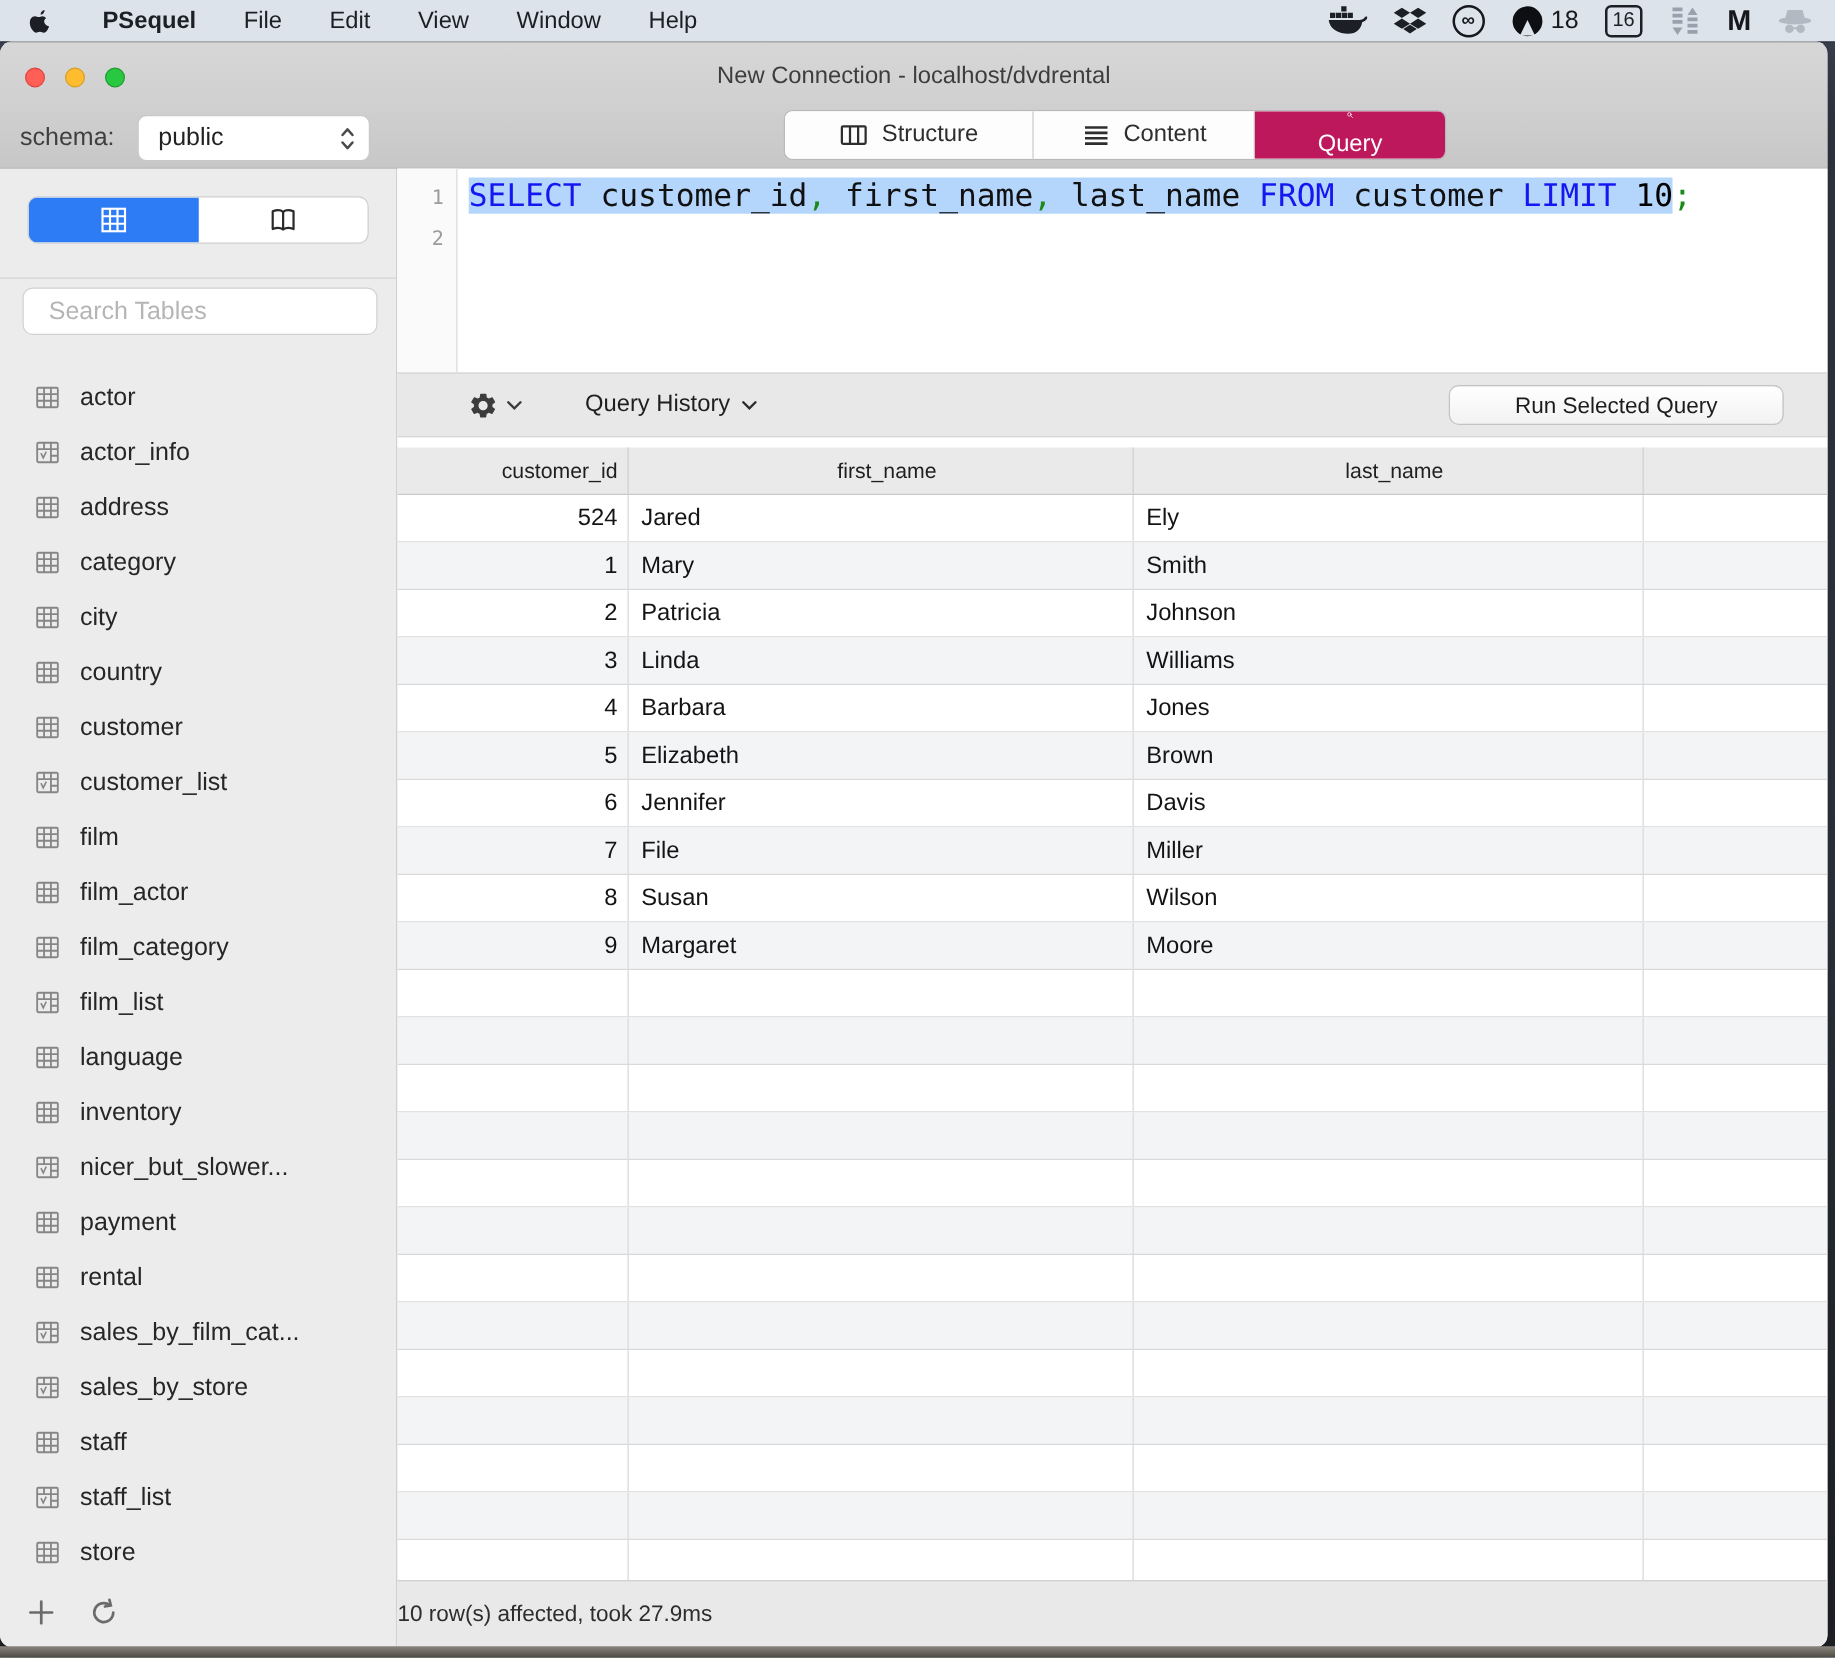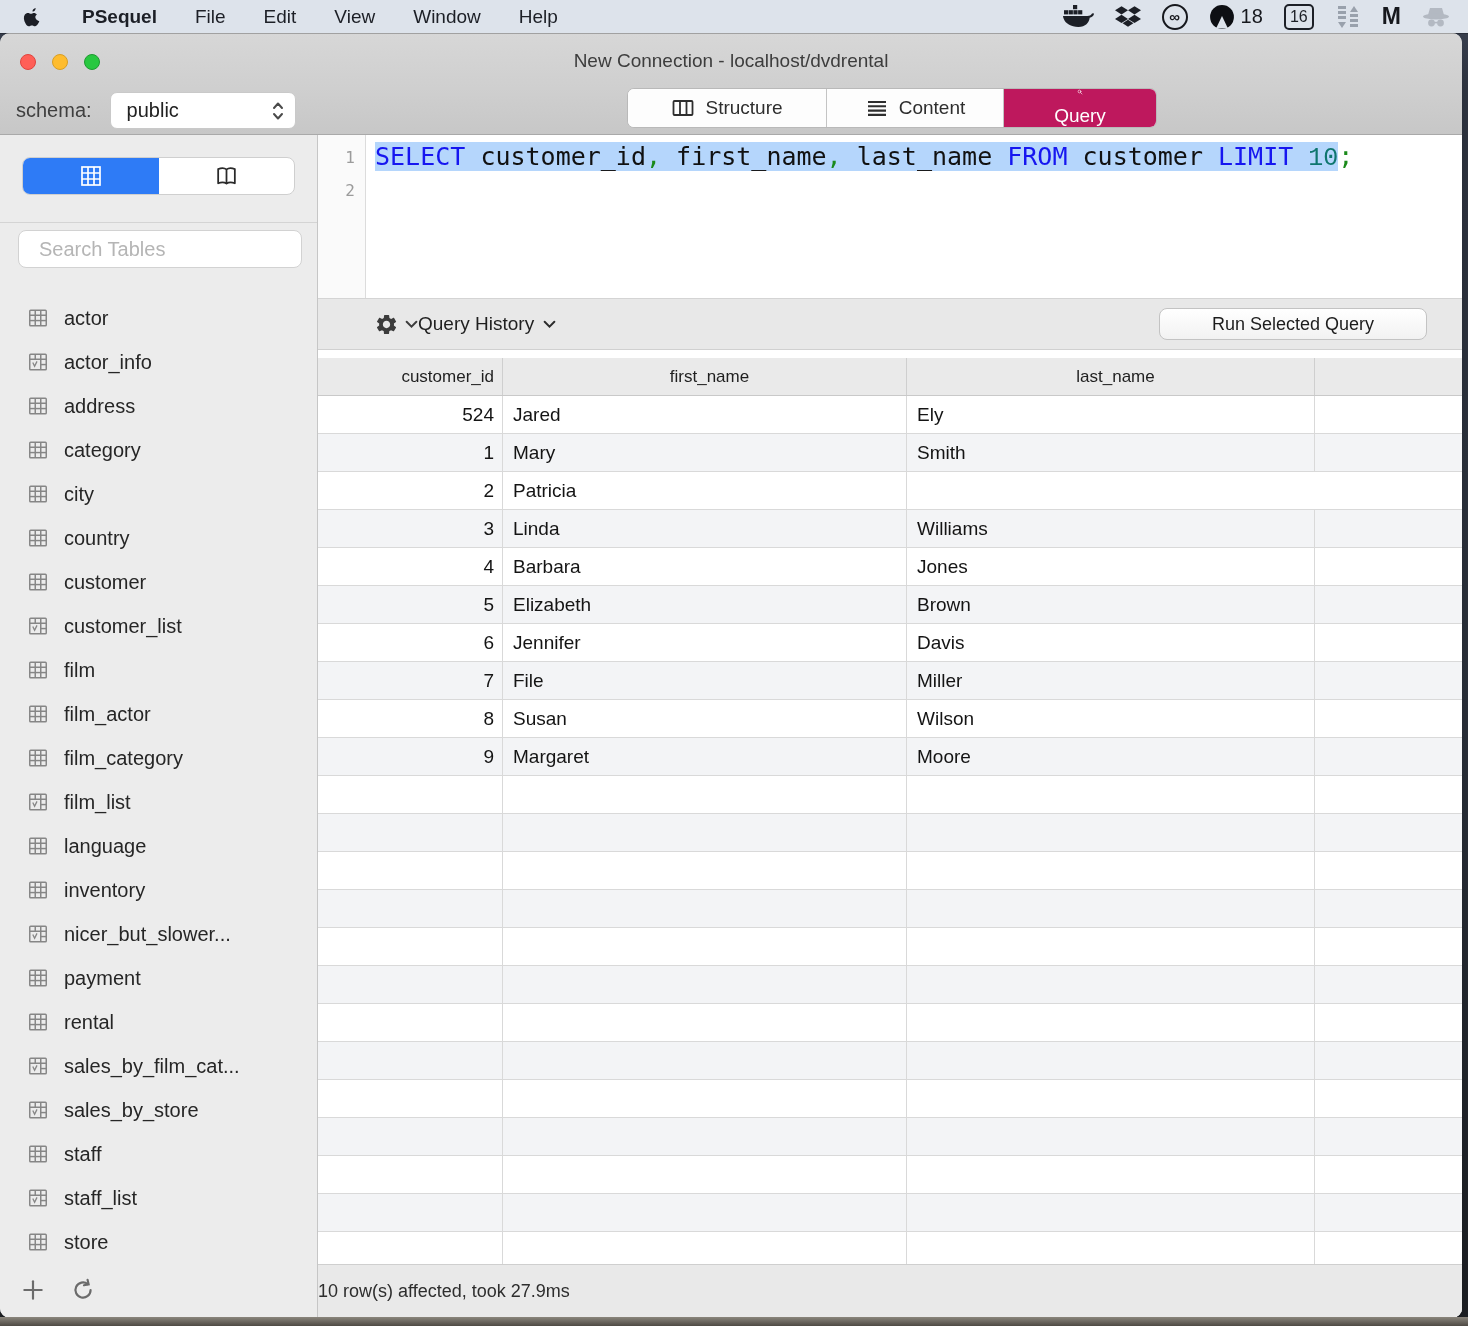--- a/index.html
+++ b/index.html
@@ -80,27 +80,27 @@
   .editor{position:absolute;left:0;top:0;right:0;height:163px;background:#fff;display:flex;}
   .gutter{width:48px;background:#fafafa;border-right:1px solid #dcdcdc;box-sizing:border-box;
     padding-top:6px;text-align:right;}
   .lnum{display:block;padding-right:10px;font-family:"DejaVu Sans Mono",monospace;font-size:16px;
     line-height:33px;color:#9b9b9b;}
   .code-area{flex:1;padding:5px 0 0 9px;font-family:"DejaVu Sans Mono",monospace;font-size:25px;
     line-height:33px;white-space:pre;color:#111;}
   .sel{background:#b5d6fc;}
   .tok-kw{color:#1616f0;}
   .tok-pu{color:#1b8a1b;}
-  .tok-num{color:#0f766e;font-family:Liberation Mono, monospace;}
+  .tok-num{color:#000000;}
   .tok-id,.tok-pl{color:#111;}
   .qtoolbar{position:absolute;left:0;top:163px;right:0;height:52px;background:#e8e8e8;
     border-top:1px solid #d4d4d4;border-bottom:1px solid #d0d0d0;box-sizing:border-box;
     display:flex;align-items:center;}
   .gear-btn{margin-left:56px;display:flex;align-items:center;gap:6px;}
-  .history-btn{display:flex;align-items:center;gap:9px;font-size:19px;color:#1f1f1f;}
+  .history-btn{margin-left:50px;display:flex;align-items:center;gap:9px;font-size:19px;color:#1f1f1f;}
   .run-btn{margin-left:auto;margin-right:35px;height:30px;padding:0 52px;border:1px solid #c3c3c3;
     border-radius:8px;background:linear-gradient(180deg,#ffffff,#f2f2f2);font-size:18px;color:#1c1c1c;
     display:flex;align-items:center;font-family:"Liberation Sans",sans-serif;}
   .whitegap{position:absolute;left:0;top:215px;right:0;height:8px;background:#fff;}
   
   .grid-header{position:absolute;left:0;top:223px;right:0;height:38px;background:#eaeaea;
     border-bottom:1px solid #c9c9c9;display:flex;box-sizing:border-box;}
   .h-cell{display:flex;align-items:center;justify-content:center;font-size:17px;color:#1f1f1f;
     border-right:1px solid #cfcfcf;box-sizing:border-box;}
   .grid-body{position:absolute;left:0;top:261px;right:0;bottom:54px;overflow:hidden;}
@@ -603,20 +603,21 @@
           </div>
           <div class="g-row">
             <div class="g-cell c0">1</div>
             <div class="g-cell c1">Mary</div>
             <div class="g-cell c2">Smith</div>
             <div class="g-cell c3"></div>
           </div>
           <div class="g-row">
             <div class="g-cell c0">2</div>
             <div class="g-cell c1">Patricia</div>
+            <div class="g-cell c2">Johnson</div>
             <div class="g-cell c3"></div>
           </div>
           <div class="g-row">
             <div class="g-cell c0">3</div>
             <div class="g-cell c1">Linda</div>
             <div class="g-cell c2">Williams</div>
             <div class="g-cell c3"></div>
           </div>
           <div class="g-row">
             <div class="g-cell c0">4</div>

